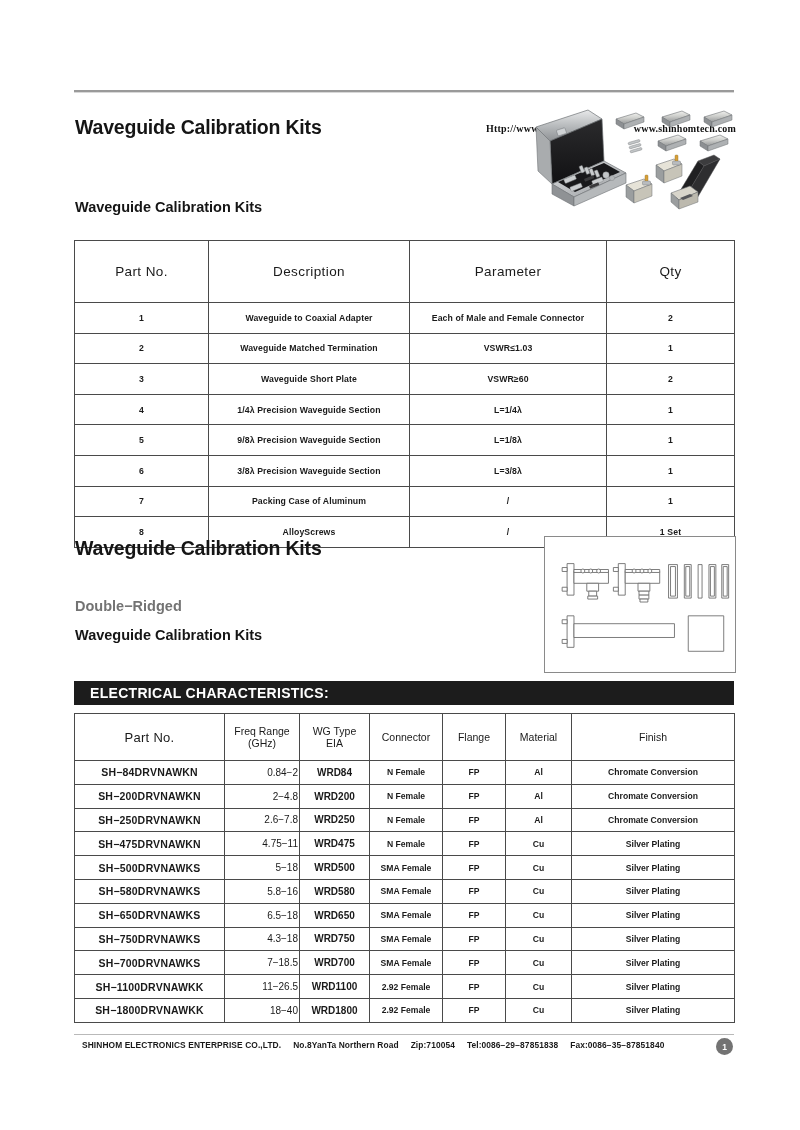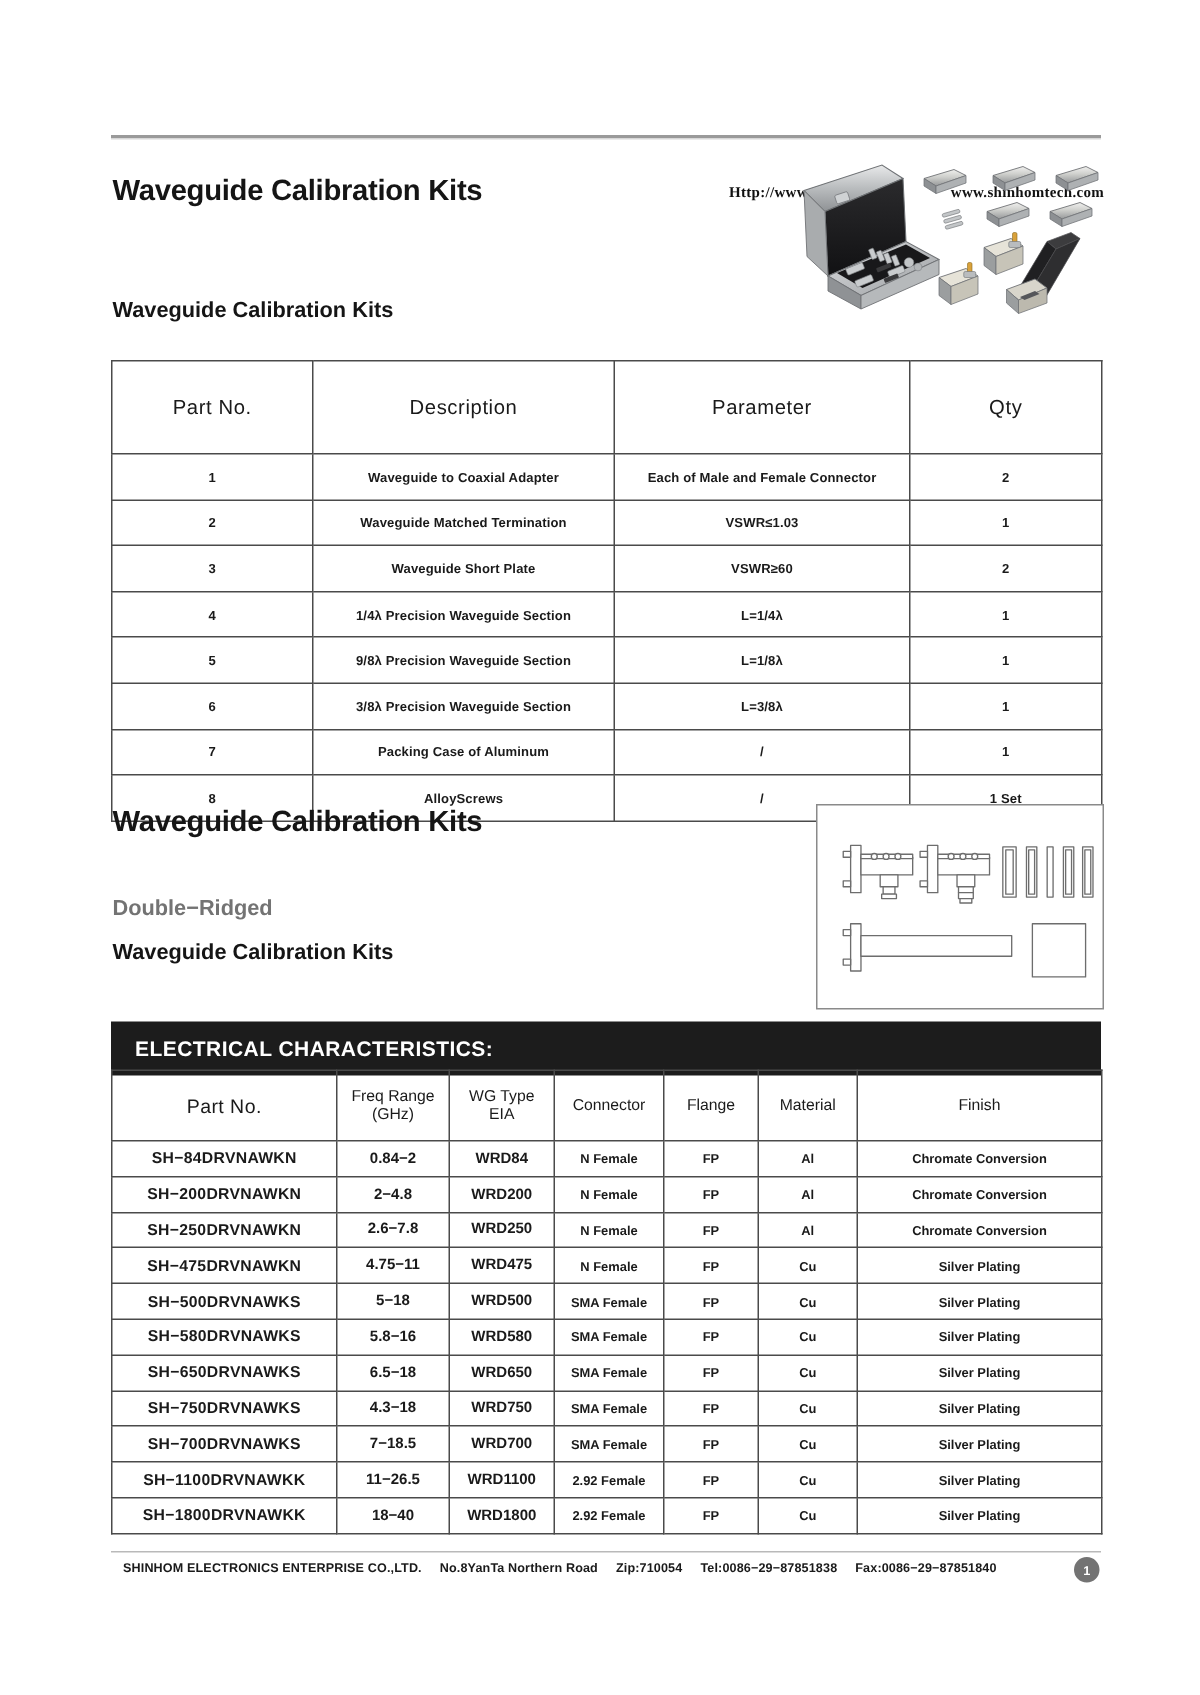--- a/index.html
+++ b/index.html
@@ -141,21 +141,21 @@
     border: 1px solid #8a8a8a;
     background: #fff;
   }
 
   
   .black-bar {
     position: absolute;
     left: 74px;
     top: 681px;
     width: 660px;
-    height: 36px;
+    height: 24px;
     background: #1c1c1c;
   }
   .black-bar .label {
     position: absolute;
     left: 16px;
     top: 50%;
     transform: translateY(-50%);
     color: #ffffff;
     font-size: 14px;
     font-weight: 700;
@@ -186,21 +186,22 @@
   .tbl2 thead th.sml { font-size: 10.5px; }
   .tbl2 tbody td { height: 20.8px; }
   .tbl2 tbody td.part {
     font-size: 10.5px;
     font-weight: 700;
     letter-spacing: .2px;
     margin-left: 12px;
   }
   .tbl2 tbody td.freq {
     font-size: 10px;
-    font-weight: 700;
+    font-weight: 400;
+    text-align: right;
   }
   .tbl2 tbody td.wg {
     font-size: 10px;
     font-weight: 700;
   }
   .tbl2 tbody td.plain {
     font-size: 8.6px;
     font-weight: 700;
     margin-top: 28px;
   }
@@ -637,17 +638,17 @@
         <td class="plain">2.92 Female</td>
         <td class="plain">FP</td>
         <td class="plain">Cu</td>
         <td class="plain">Silver Plating</td>
       </tr>
     </tbody>
   </table>
 
   <div class="footer-rule"></div>
   <div class="footer">
-    <span>SHINHOM ELECTRONICS ENTERPRISE CO.,LTD.</span><span class="sp"></span><span>No.8YanTa Northern Road</span><span class="sp"></span><span>Zip:710054</span><span class="sp"></span><span>Tel:0086−29−87851838</span><span class="sp"></span><span>Fax:0086−29−87851840</span>
+    <span>SHINHOM ELECTRONICS ENTERPRISE CO.,LTD.</span><span class="sp"></span><span>No.8YanTa Northern Road</span><span class="sp"></span><span>Zip:710054</span><span class="sp"></span><span>Tel:0086−29−87851838</span><span class="sp"></span><span>Fax:0086−35−87851840</span>
   </div>
   <div class="page-num">1</div>
 
 </div>
 
 </body></html>

